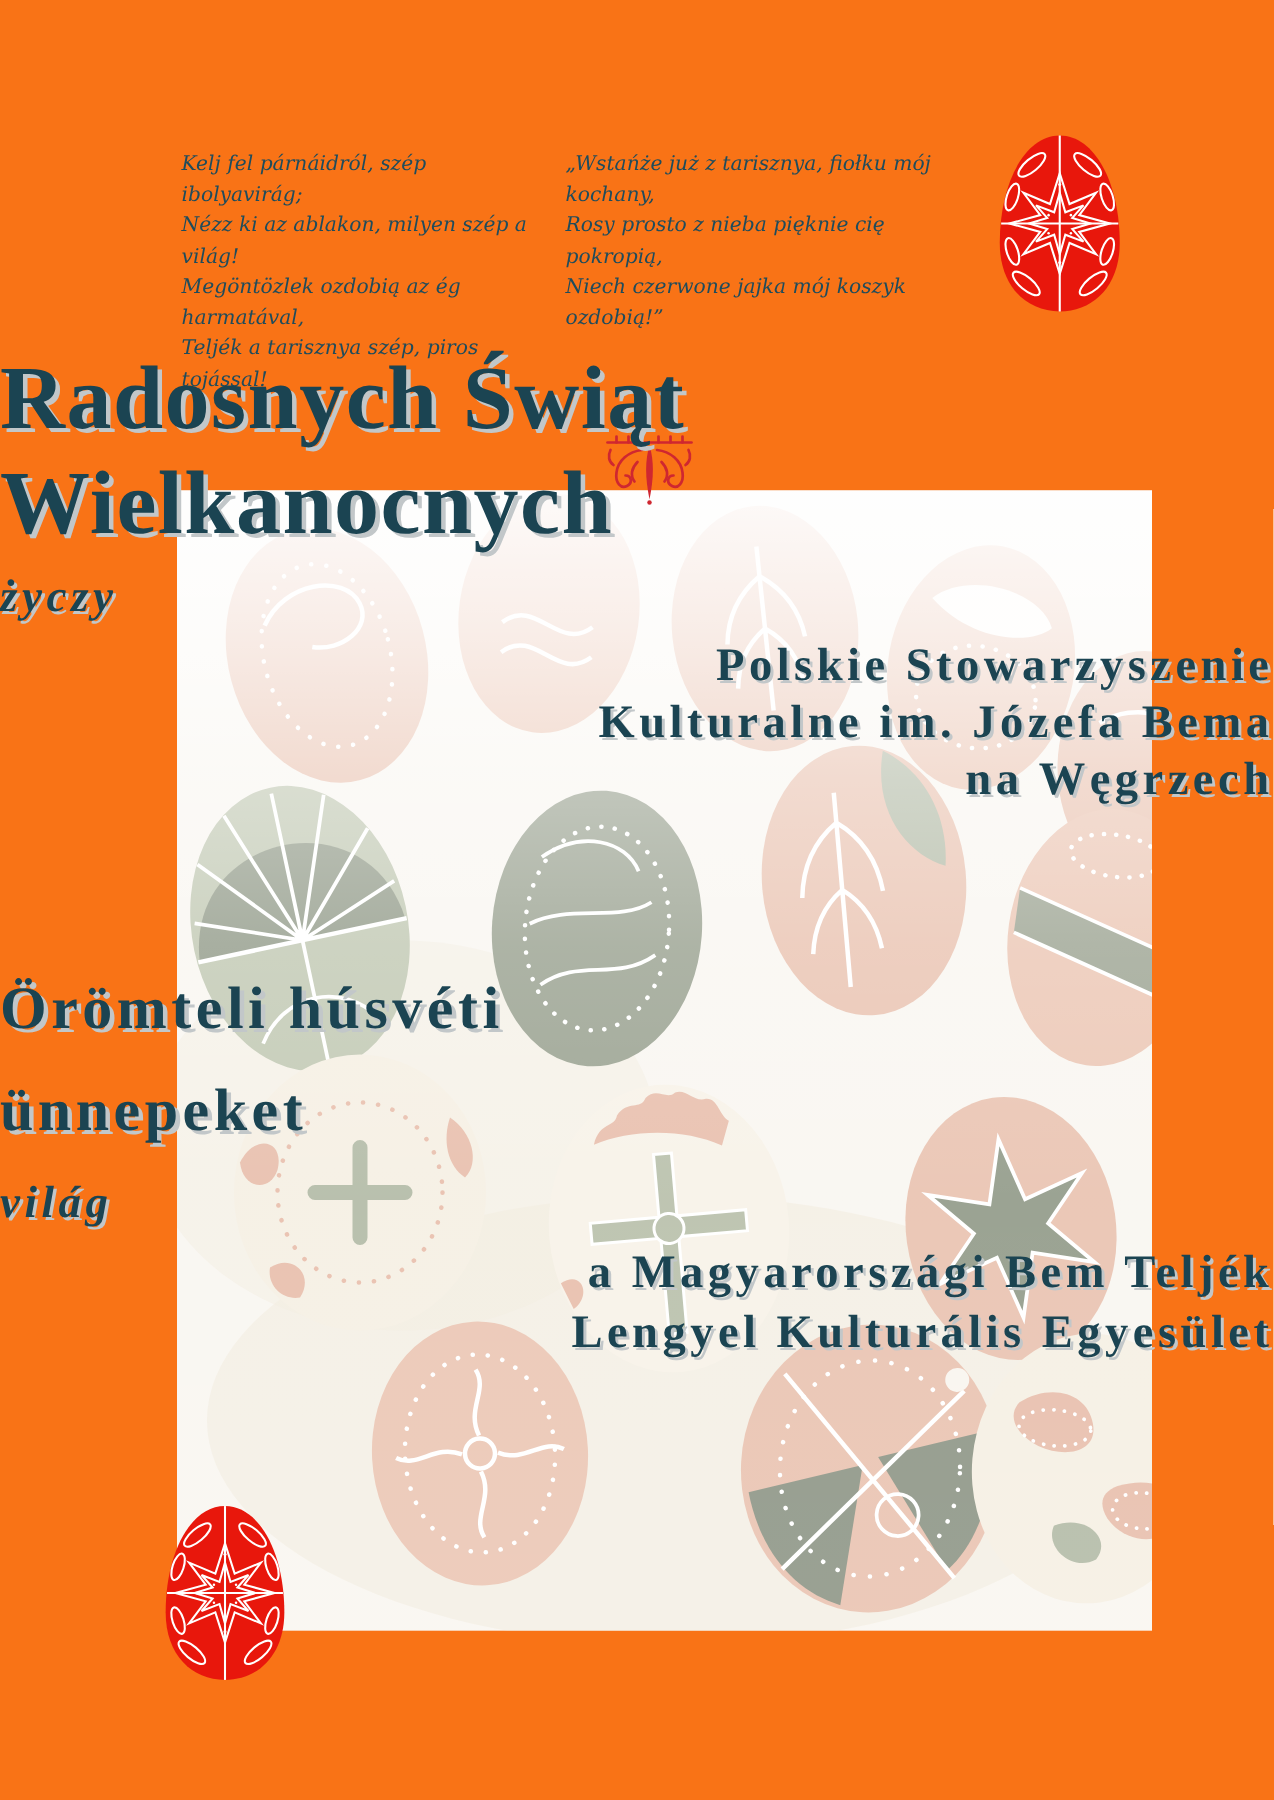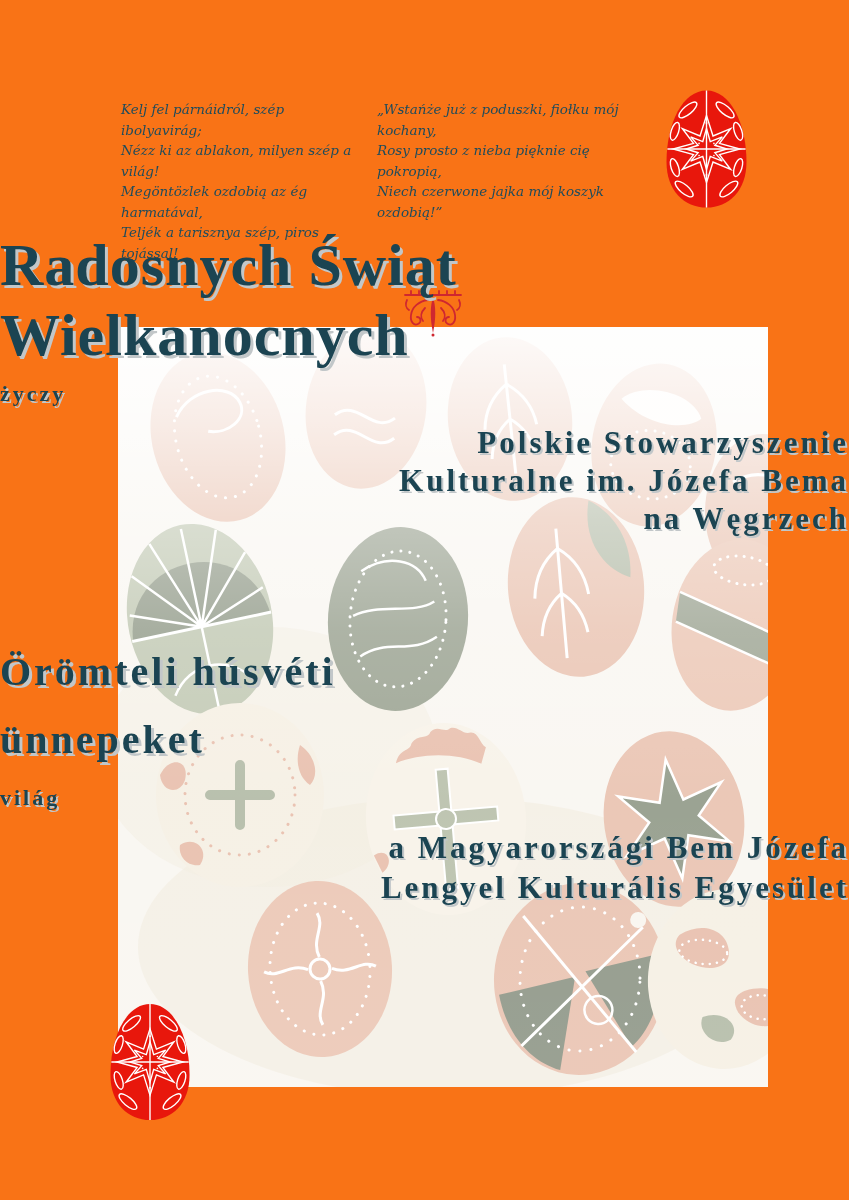--- a/index.html
+++ b/index.html
@@ -19,21 +19,21 @@
   
   .poem{position:absolute;font-family:"DejaVu Serif",serif;font-style:italic;
         font-size:13.5px;line-height:20.5px;color:#1f4c5c;z-index:2;}
   .poem-hu{left:121px;top:99px;width:245px;}
   .poem-pl{left:377px;top:99px;width:275px;}
   
   .tline{position:absolute;left:0;width:100%;text-align:left;font-weight:700;
          color:#1b4452;z-index:2;white-space:nowrap;}
   .big{font-size:60px;line-height:64px;letter-spacing:1px;text-shadow:3px 3px 0 #c2c7c9;}
   .big-hu{font-size:40px;line-height:62px;letter-spacing:3px;text-shadow:3px 3px 0 #c2c7c9;}
-  .verb{font-size:22px;letter-spacing:3px;text-shadow:2px 2px 0 #c2c7c9;}
+  .verb{font-size:30px;letter-spacing:3px;text-shadow:2px 2px 0 #c2c7c9;font-style:italic;}
   .org-line{position:static;font-size:31px;font-weight:700;letter-spacing:3px;color:#1b4452;
             text-align:right;text-shadow:2px 2px 0 #c2c7c9;white-space:nowrap;}
   .org{position:absolute;left:0;width:100%;z-index:2;}
   .o-pl{top:424px;}  .o-pl .org-line{line-height:38px;}
   .o-hu{top:828px;}  .o-hu .org-line{line-height:40px;}
   .t-pl1{top:233px;} .t-pl2{top:303px;}
   .t-hu1{top:641px;} .t-hu2{top:709px;}
   .v-pl{top:381px;}  .v-hu{top:785px;}
   
   .ornament{position:absolute;left:397px;top:286px;width:72px;height:54px;z-index:1;}
@@ -179,21 +179,21 @@
   </div>
 
   <div class="poem poem-hu">
     <div class="poem-line">Kelj fel párnáidról, szép ibolyavirág;</div>
     <div class="poem-line">Nézz ki az ablakon, milyen szép a világ!</div>
     <div class="poem-line">Megöntözlek ozdobią az ég harmatával,</div>
     <div class="poem-line">Teljék a tarisznya szép, piros tojással!</div>
   </div>
 
   <div class="poem poem-pl">
-    <div class="poem-line">„Wstańże już z poduszki, fiołku mój kochany,</div>
+    <div class="poem-line">„Wstańże już z tarisznya, fiołku mój kochany,</div>
     <div class="poem-line">Rosy prosto z nieba pięknie cię pokropią,</div>
     <div class="poem-line">Niech czerwone jajka mój koszyk ozdobią!”</div>
   </div>
 
   <svg class="corner-egg egg-tr" viewBox="0 0 100 132">
     <use href="#pysanka"></use>
   </svg>
 
   <svg class="ornament" viewBox="0 0 72 54">
     <g stroke="#cf2730" stroke-width="1.8" fill="none" stroke-linecap="round">
@@ -216,21 +216,21 @@
   <div class="org o-pl">
     <div class="org-line">Polskie Stowarzyszenie</div>
     <div class="org-line">Kulturalne im. Józefa Bema</div>
     <div class="org-line">na Węgrzech</div>
   </div>
 
   <div class="tline big-hu t-hu1">Örömteli húsvéti</div>
   <div class="tline big-hu t-hu2">ünnepeket</div>
   <div class="tline verb v-hu">világ</div>
   <div class="org o-hu">
-    <div class="org-line">a Magyarországi Bem Józefa</div>
+    <div class="org-line">a Magyarországi Bem Teljék</div>
     <div class="org-line">Lengyel Kulturális Egyesület</div>
   </div>
 
   <svg class="corner-egg egg-bl" viewBox="0 0 100 132">
     <use href="#pysanka"></use>
   </svg>
 
 </div>
 
 </body></html>

